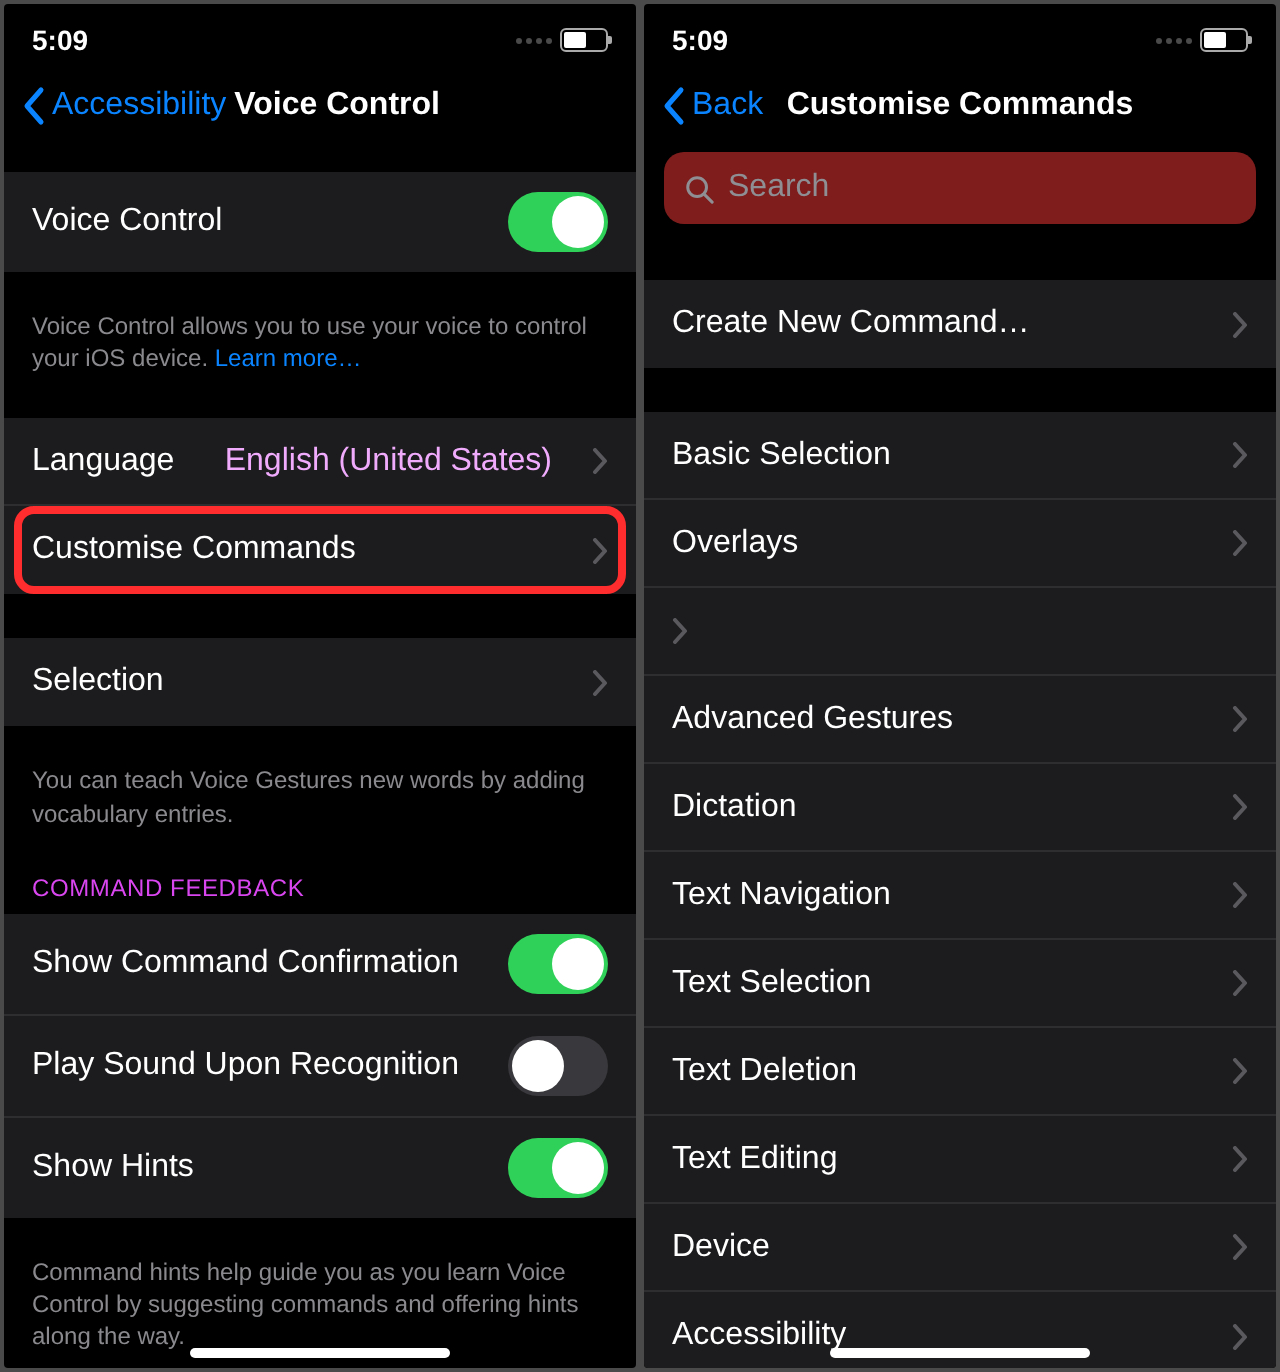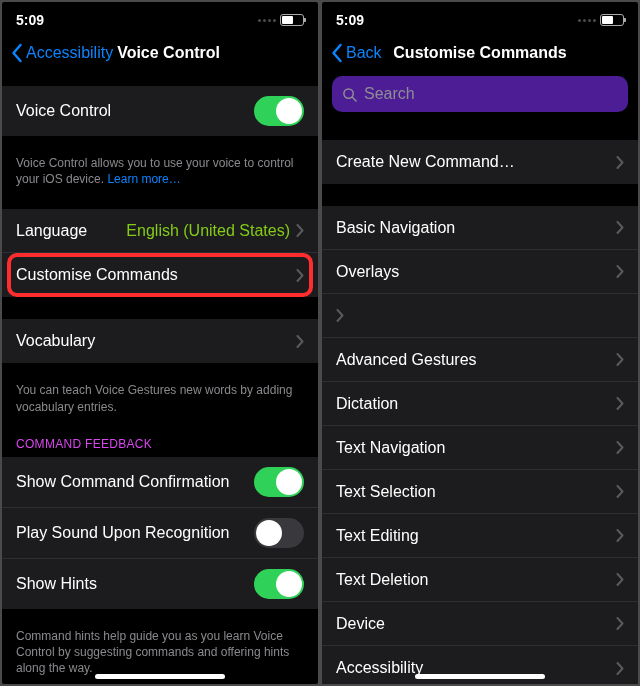--- a/index.html
+++ b/index.html
@@ -13,30 +13,30 @@
   .battery::after { content: ''; position: absolute; right: -3px; top: 3px; width: 2px; height: 4px; background: #aaa; border-radius: 0 1px 1px 0; }
   .battery-fill { width: 55%; height: 100%; background: #fff; border-radius: 1px; }
   .nav { height: 38px; display: flex; align-items: center; padding: 0 8px; position: relative; }
   .nav-back { display: flex; align-items: center; color: #0a84ff; font-size: 16px; cursor: pointer; }
   .nav-back svg { width: 13px; height: 20px; margin-right: 3px; }
   .nav-title { position: absolute; left: 50%; transform: translateX(-50%); color: #fff; font-size: 16px; font-weight: 600; white-space: nowrap; }
   .nav-title-inline { color: #fff; font-size: 16px; font-weight: 600; margin-left: 4px; }
   .content { flex: 1; overflow-y: auto; }
   .content::-webkit-scrollbar { display:none; }
   .search-wrap { padding: 4px 10px 10px; }
-  .search { background: #4c1d95; border-radius: 10px; height: 36px; display: flex; align-items: center; padding: 0 10px; color: #8e8e93; font-size: 16px; }
+  .search { background: #7f1d1d; border-radius: 10px; height: 36px; display: flex; align-items: center; padding: 0 10px; color: #8e8e93; font-size: 16px; }
   .search svg { width: 15px; height: 15px; margin-right: 7px; }
   .group { margin-top: 22px; }
   .group-first { margin-top: 14px; }
   .group-header { color: #d946ef; font-size: 12px; letter-spacing: 0.3px; padding: 0 14px 6px; text-transform: uppercase; }
   .rows { background: #1c1c1e; }
   .row { min-height: 44px; display: flex; align-items: center; padding: 10px 14px; border-bottom: 0.5px solid #2e2e30; cursor: pointer; position: relative; }
   .row:last-child { border-bottom: none; }
   .row-label { color: #fff; font-size: 16px; flex: 1; }
-  .row-value { color: #84cc16; font-size: 16px; margin-right: 6px; }
+  .row-value { color: #f0abfc; font-size: 16px; margin-right: 20px; }
   .chevron { color: #5a5a5e; display: flex; align-items: center; }
   .chevron svg { width: 8px; height: 13px; }
   .footnote { color: #8a8a8e; font-size: 12px; line-height: 1.35; padding: 19px 14px 0; }
   .footnote a { color: #0a84ff; text-decoration: none; }
   .toggle { width: 50px; height: 30px; border-radius: 15px; position: relative; flex-shrink: 0; cursor: pointer; }
   .toggle-on { background: #30d158; }
   .toggle-off { background: #39393d; }
   .knob { width: 26px; height: 26px; background: #fff; border-radius: 50%; position: absolute; top: 2px; transition: left .15s; }
   .toggle-on .knob { left: 22px; }
   .toggle-off .knob { left: 2px; }
@@ -107,21 +107,21 @@
               </svg>
             </span>
         </div>
       </div>
       <div class="highlight" style="left:5px; right:5px; top:44px; height:44px;"></div>
     </div>
 
     <div class="group">
       <div class="rows">
         <div class="row">
-          <span class="row-label">Vocabulary</span>
+          <span class="row-label">Selection</span>
           <span class="chevron">
               <svg viewBox="0 0 8 13">
                 <path d="M1.5 1 L6.5 6.5 L1.5 12" stroke="#5a5a5e" stroke-width="2" fill="none" stroke-linecap="round" stroke-linejoin="round"></path>
               </svg>
             </span>
         </div>
       </div>
       <div class="footnote">You can teach Voice Gestures new words by adding vocabulary entries.</div>
     </div>
 
@@ -212,21 +212,21 @@
                 <path d="M1.5 1 L6.5 6.5 L1.5 12" stroke="#5a5a5e" stroke-width="2" fill="none" stroke-linecap="round" stroke-linejoin="round"></path>
               </svg>
             </span>
         </div>
       </div>
     </div>
 
     <div class="group">
       <div class="rows" id="categories-rows">
           <div class="row">
-            <span class="row-label">Basic Navigation</span>
+            <span class="row-label">Basic Selection</span>
             <span class="chevron">
               <svg viewBox="0 0 8 13">
                 <path d="M1.5 1 L6.5 6.5 L1.5 12" stroke="#5a5a5e" stroke-width="2" fill="none" stroke-linecap="round" stroke-linejoin="round"></path>
               </svg>
             </span>
           </div>
           <div class="row">
             <span class="row-label">Overlays</span>
             <span class="chevron">
               <svg viewBox="0 0 8 13">
@@ -267,29 +267,29 @@
           </div>
           <div class="row">
             <span class="row-label">Text Selection</span>
             <span class="chevron">
               <svg viewBox="0 0 8 13">
                 <path d="M1.5 1 L6.5 6.5 L1.5 12" stroke="#5a5a5e" stroke-width="2" fill="none" stroke-linecap="round" stroke-linejoin="round"></path>
               </svg>
             </span>
           </div>
           <div class="row">
+            <span class="row-label">Text Deletion</span>
+            <span class="chevron">
+              <svg viewBox="0 0 8 13">
+                <path d="M1.5 1 L6.5 6.5 L1.5 12" stroke="#5a5a5e" stroke-width="2" fill="none" stroke-linecap="round" stroke-linejoin="round"></path>
+              </svg>
+            </span>
+          </div>
+          <div class="row">
             <span class="row-label">Text Editing</span>
-            <span class="chevron">
-              <svg viewBox="0 0 8 13">
-                <path d="M1.5 1 L6.5 6.5 L1.5 12" stroke="#5a5a5e" stroke-width="2" fill="none" stroke-linecap="round" stroke-linejoin="round"></path>
-              </svg>
-            </span>
-          </div>
-          <div class="row">
-            <span class="row-label">Text Deletion</span>
             <span class="chevron">
               <svg viewBox="0 0 8 13">
                 <path d="M1.5 1 L6.5 6.5 L1.5 12" stroke="#5a5a5e" stroke-width="2" fill="none" stroke-linecap="round" stroke-linejoin="round"></path>
               </svg>
             </span>
           </div>
           <div class="row">
             <span class="row-label">Device</span>
             <span class="chevron">
               <svg viewBox="0 0 8 13">

